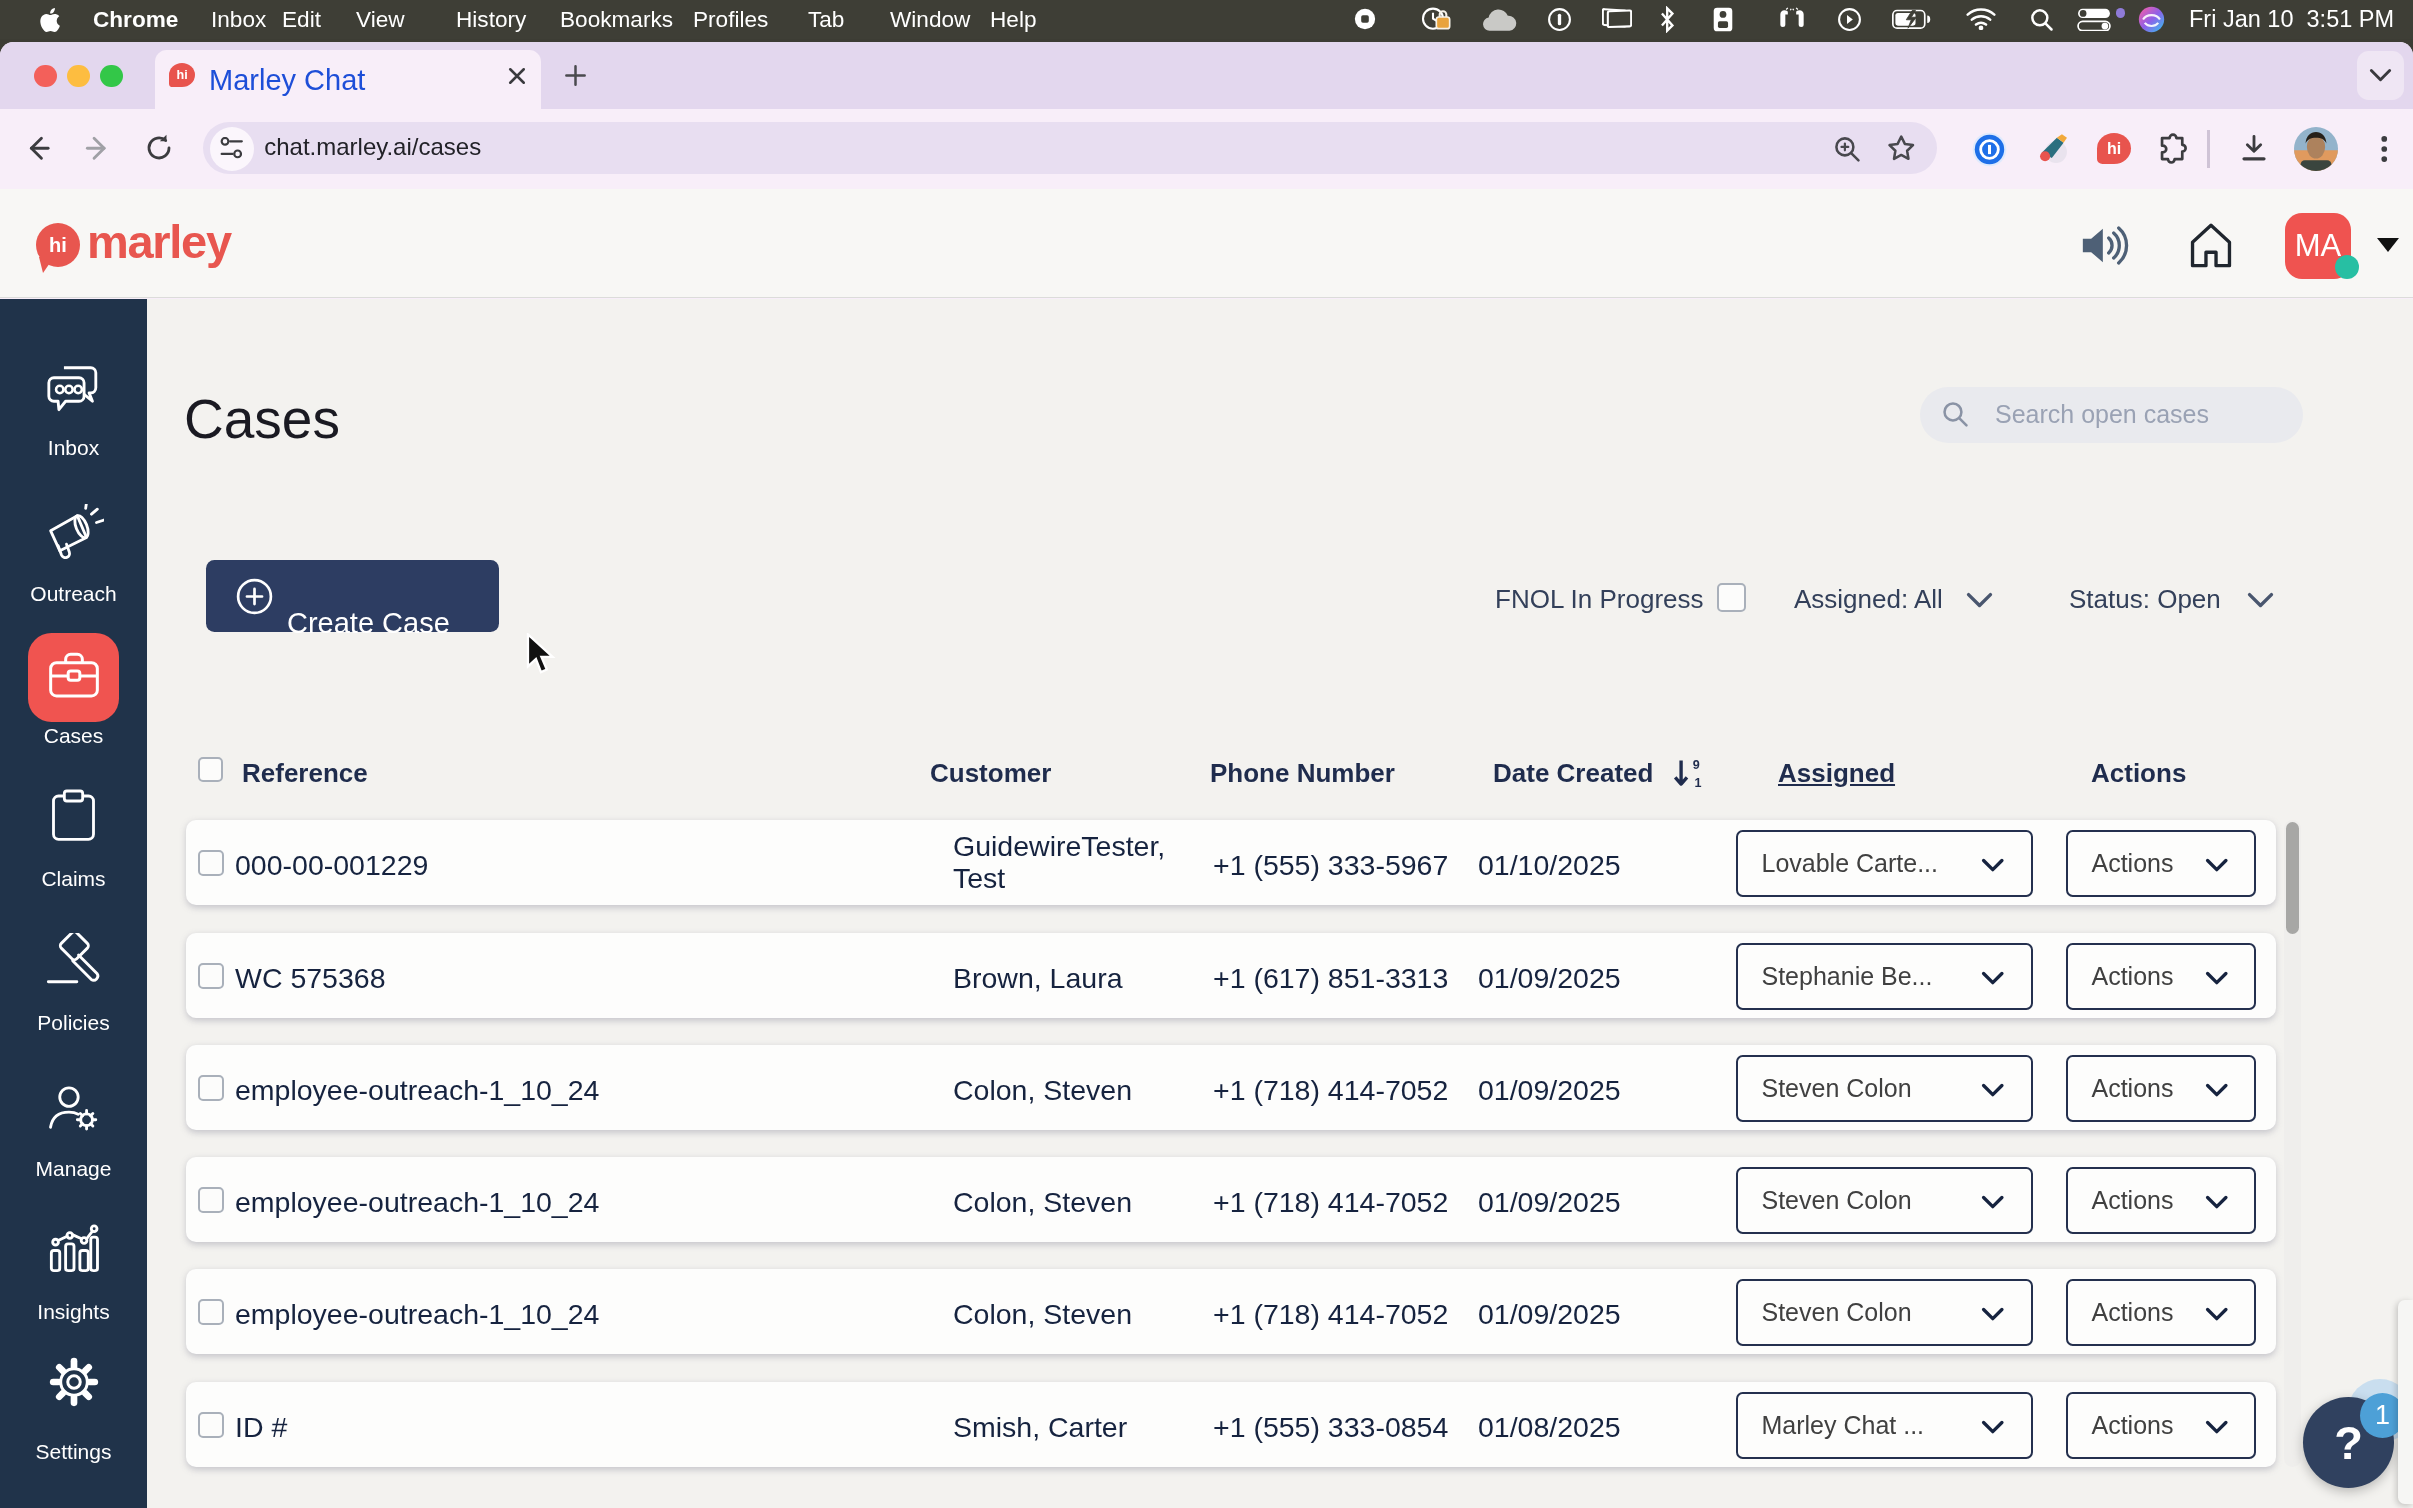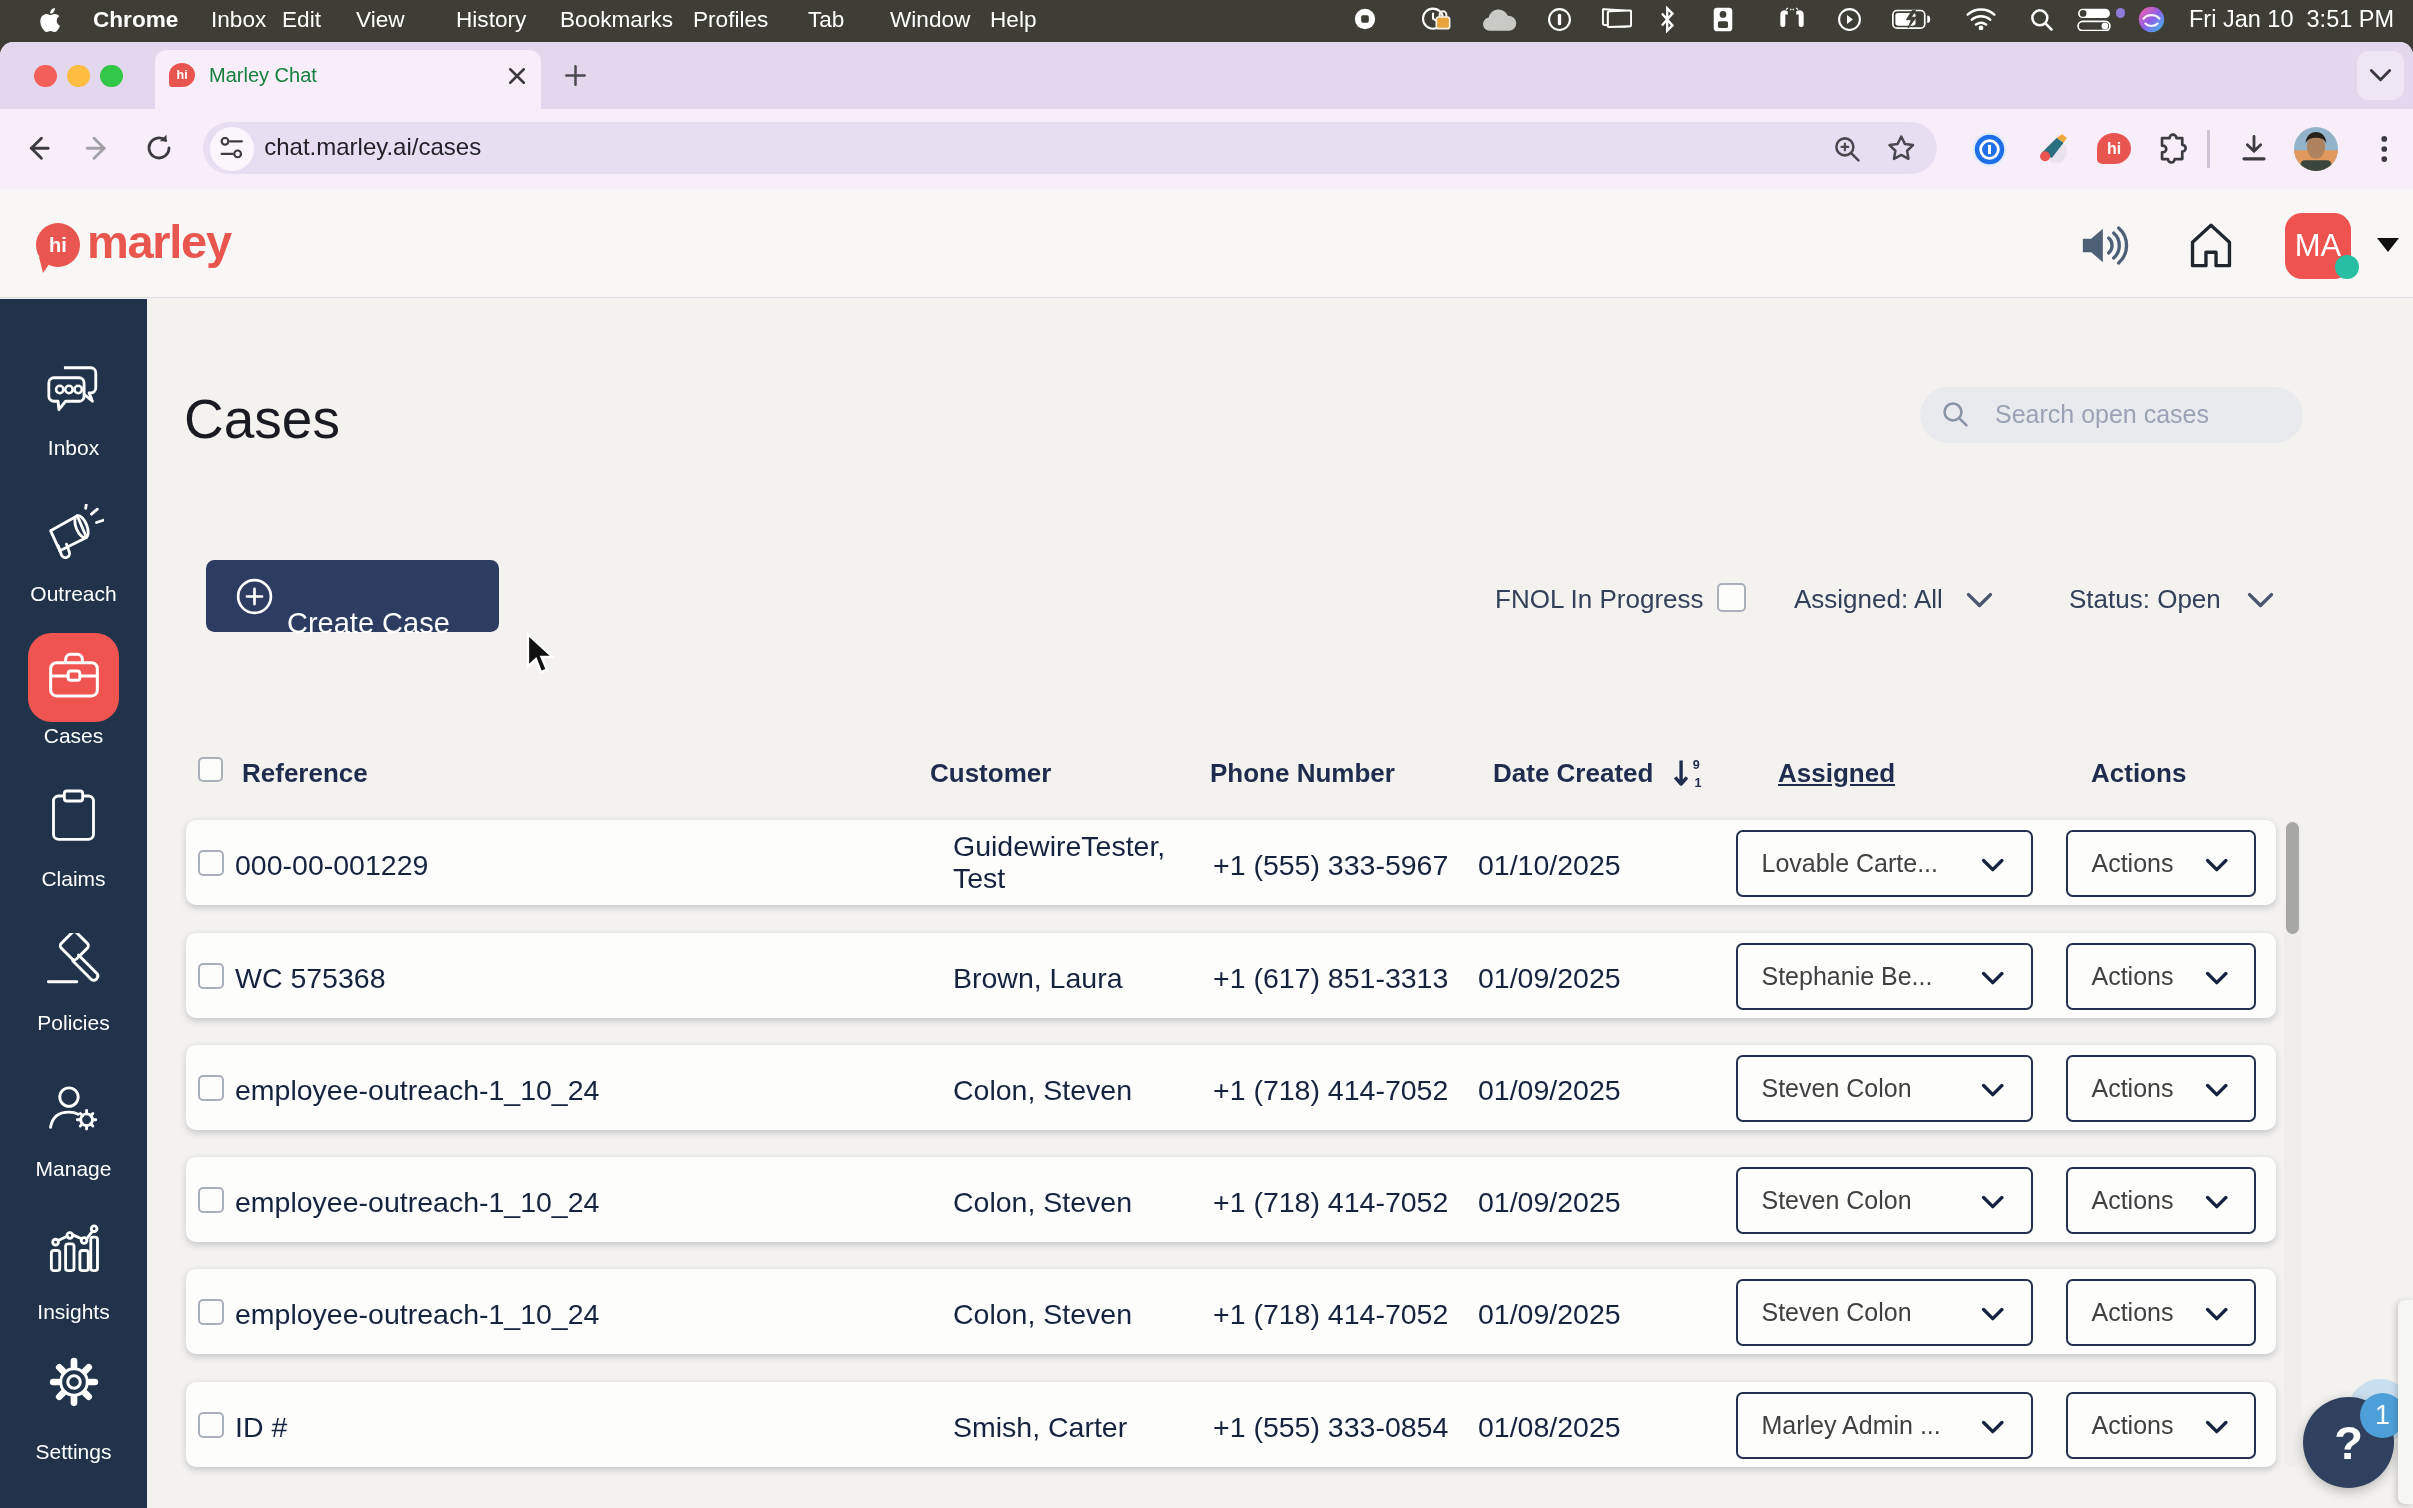--- a/index.html
+++ b/index.html
@@ -124,21 +124,21 @@
 </div>
 
 <div id="window">
   <div id="tabstrip">
     <div class="tl" style="left:34px;top:22.6px;background:#f3605a;"></div>
     <div class="tl" style="left:67px;top:22.6px;background:#fdbd40;"></div>
     <div class="tl" style="left:100px;top:22.6px;background:#33c748;"></div>
     <div id="tab">
       <div class="abs" style="left:14.2px;top:12.6px;width:26px;height:24px;border-radius:50% 50% 50% 14%;background:#e8544e;"></div>
       <div class="abs" style="left:14.2px;top:12.6px;width:26px;height:24px;text-align:center;line-height:24px;color:#fff;font-weight:bold;font-size:12.6px;">hi</div>
-      <div class="abs" style="left:54px;top:13.4px;font-size:20px;color:#15803d;">Marley Chat</div>
+      <div class="abs" style="left:54px;top:13.4px;font-size:29px;color:#1d4ed8;">Marley Chat</div>
       <svg class="abs" style="left:351px;top:14.2px" width="22" height="22" viewBox="0 0 26 26">
           <path d="M5 5l16 16M21 5L5 21" stroke="#3a3a3e" stroke-width="3" stroke-linecap="round"></path>
         </svg>
     </div>
     <svg class="abs" style="left:563px;top:21px" width="25" height="25" viewBox="0 0 30 30">
         <path d="M15 4v22M4 15h22" stroke="#4a4a4e" stroke-width="3" stroke-linecap="round"></path>
       </svg>
     <div class="abs" style="left:2357px;top:9.2px;width:47px;height:49px;border-radius:11.7px;background:#efe6f4;"></div>
       <svg class="abs" style="left:2368px;top:25px" width="25" height="17" viewBox="0 0 30 20">
         <path d="M4 4l11 11L26 4" stroke="#3a3a3e" stroke-width="3.5" fill="none" stroke-linecap="round" stroke-linejoin="round"></path>
@@ -473,21 +473,21 @@
           </svg>
         </div>
     </div>
     <div class="card" style="top:1083px;">
       <div class="cb" style="left:11.7px;top:30px;width:26px;height:26px;"></div>
       <div class="celltext" style="left:49px;top:28.5px;">ID #</div>
       <div class="celltext" style="left:767px;top:28.5px;">Smish, Carter</div>
       <div class="celltext" style="left:1027px;top:28.5px;">+1 (555) 333-0854</div>
       <div class="celltext" style="left:1292px;top:28.5px;">01/08/2025</div>
       <div class="hbtn" style="left:1550px;top:10px;width:297px;">
-          <span class="abs" style="left:23.5px;top:17px;">Marley Admin ...</span>
+          <span class="abs" style="left:23.5px;top:17px;">Marley Chat ...</span>
           <svg class="abs" style="left:243px;top:26px" width="23.5" height="15" viewBox="0 0 28 18">
             <path d="M3 3l11 11L25 3" stroke="#16233f" stroke-width="4" fill="none" stroke-linecap="round" stroke-linejoin="round"></path>
           </svg>
         </div>
       <div class="hbtn" style="left:1880px;top:10px;width:190px;">
           <span class="abs" style="left:23.5px;top:17px;">Actions</span>
           <svg class="abs" style="left:137px;top:26px" width="23.5" height="15" viewBox="0 0 28 18">
             <path d="M3 3l11 11L25 3" stroke="#16233f" stroke-width="4" fill="none" stroke-linecap="round" stroke-linejoin="round"></path>
           </svg>
         </div>

